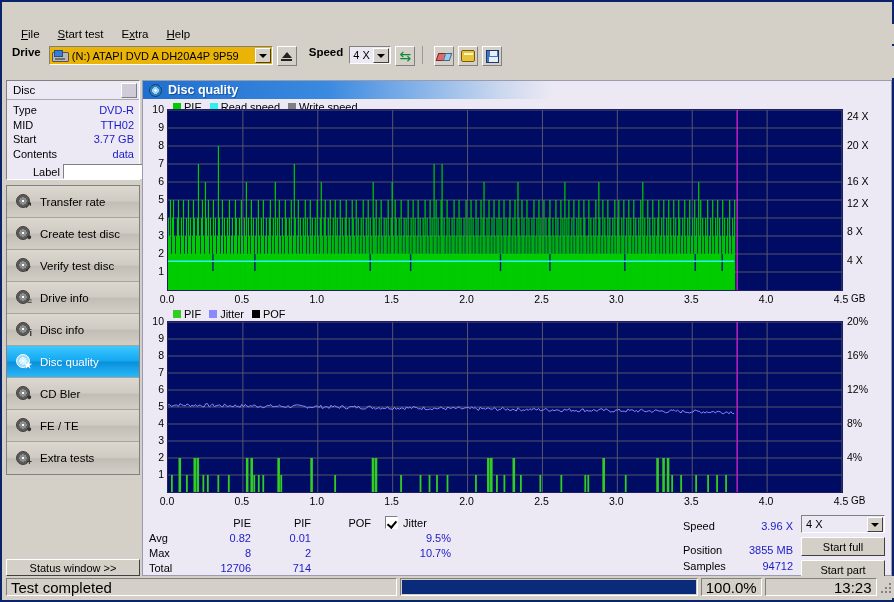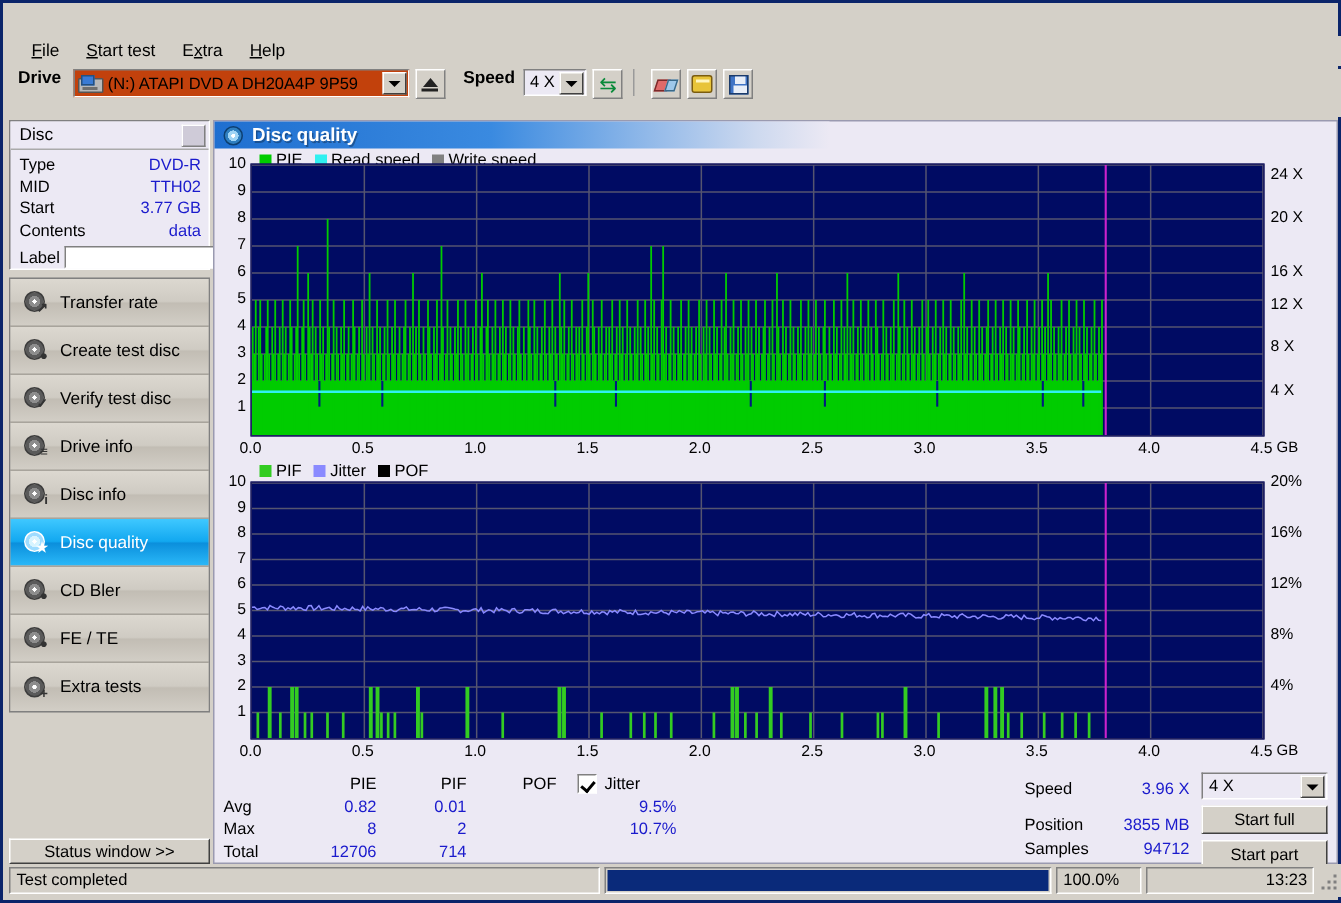--- a/index.html
+++ b/index.html
@@ -35,21 +35,21 @@
   
   .menubar{position:absolute;left:2px;top:22px;width:890px;height:20px;
     background:#d4d0c8;display:flex;align-items:center;padding-left:8px;box-sizing:border-box;}
   .menu-item{padding:2px 9px;font-size:11.5px;cursor:default;}
   .menu-item u{text-decoration:underline;}
 
   
   .toolbar{position:absolute;left:2px;top:44px;width:890px;height:32px;
     background:#d4d0c8;display:flex;align-items:flex-start;padding-left:8px;box-sizing:border-box;}
   .tool-label{font-weight:bold;font-size:11.5px;margin-right:8px;}
-  .drive-combo{width:224px;height:19px;background:#c2410c;border:1px solid;
+  .drive-combo{width:224px;height:19px;background:#eab308;border:1px solid;
     border-color:#808080 #fff #fff #808080;box-sizing:border-box;display:flex;align-items:center;
     font-size:11px;position:relative;}
   .drv-ico{width:17px;height:14px;margin:0 3px 0 2px;position:relative;flex:none;}
   .drv-ico .body{position:absolute;left:0;top:3px;width:17px;height:10px;background:#b8b8b8;border:1px solid #555;box-sizing:border-box;border-radius:1px;}
   .drv-ico .scr{position:absolute;left:2px;top:1px;width:9px;height:7px;background:#3a7bd5;border:1px solid #24507f;box-sizing:border-box;}
   .drv-ico .ld{position:absolute;left:3px;top:9px;width:10px;height:2px;background:#6f6f6f;}
   .combo-arrow{position:absolute;right:1px;top:1px;width:16px;height:15px;background:#d4d0c8;
     border:1px solid;border-color:#fff #404040 #404040 #fff;box-sizing:border-box;
     display:flex;align-items:center;justify-content:center;}
   .arrow-dn{width:0;height:0;border-left:4px solid transparent;border-right:4px solid transparent;border-top:4px solid #000;}
@@ -80,21 +80,21 @@
   .disc-hdr{height:18px;background:#ece9f4;display:flex;align-items:center;
     justify-content:space-between;padding:0 2px 0 6px;border-bottom:1px solid #aaa;}
   .disc-hdr span{font-weight:normal;font-size:11.5px;}
   .disc-hdr .sq{width:16px;height:15px;background:#cfcbd8;border:1px solid;
     border-color:#fff #808080 #808080 #fff;box-sizing:border-box;}
   .disc-rows{padding:3px 5px 0 6px;}
   .disc-row{display:flex;justify-content:space-between;line-height:14.5px;font-size:11px;}
   .disc-row .k{color:#000;}
   .disc-row .v{color:#1a1acc;}
   .label-row{display:flex;align-items:center;padding:2px 3px 0 6px;gap:3px;}
-  .label-row .k{font-size:11px;}
+  .label-row .k{font-size:11px;margin-left:20px;}
   .label-input{flex:1;height:15px;background:#fff;border:1px solid;
     border-color:#808080 #fff #fff #808080;box-sizing:border-box;}
   .cdbtn{width:18px;height:17px;background:#cfcbd8;border:1px solid;
     border-color:#fff #808080 #808080 #fff;box-sizing:border-box;
     display:flex;align-items:center;justify-content:center;}
   .cdbtn .c{width:12px;height:12px;border-radius:50%;
     background:radial-gradient(circle,#fff 0 16%,#dede8a 17% 48%,#b8b84a 49% 78%,#f0f0c0 79% 100%);
     border:1px solid #6a6a2a;box-sizing:border-box;}
 
   .navlist{margin-top:5px;width:134px;border:1px solid #808080;box-sizing:border-box;
@@ -162,21 +162,21 @@
     border-color:#808080 #fff #fff #808080;box-sizing:border-box;position:relative;
     display:flex;align-items:center;padding-left:4px;font-size:11px;}
   .btn{width:84px;height:19px;background:#d4d0c8;border:1px solid;
     border-color:#fff #404040 #404040 #fff;box-sizing:border-box;
     display:flex;align-items:center;justify-content:center;font-size:11px;}
 
   
   .sbar{position:absolute;left:2px;bottom:2px;width:890px;height:22px;
     background:#d4d0c8;display:flex;align-items:center;gap:3px;padding:0 2px;box-sizing:border-box;}
   .sb-cell{height:18px;border:1px solid;border-color:#808080 #fff #fff #808080;
-    box-sizing:border-box;display:flex;align-items:center;padding:0 4px;font-size:11px;background:#d4d0c8;}
+    box-sizing:border-box;display:flex;align-items:center;padding:0 4px;font-size:15px;background:#d4d0c8;}
   .pbar{flex:none;width:298px;height:18px;border:1px solid;border-color:#808080 #fff #fff #808080;
     box-sizing:border-box;background:#d4d0c8;padding:1px;}
   .pfill{height:100%;background:#0a2a7a;}
   .grip{width:14px;height:14px;margin-left:auto;position:relative;}
   .grip i{position:absolute;width:2px;height:2px;background:#808080;}
 </style>
 </head>
 <body>
 
 <div id="app">

